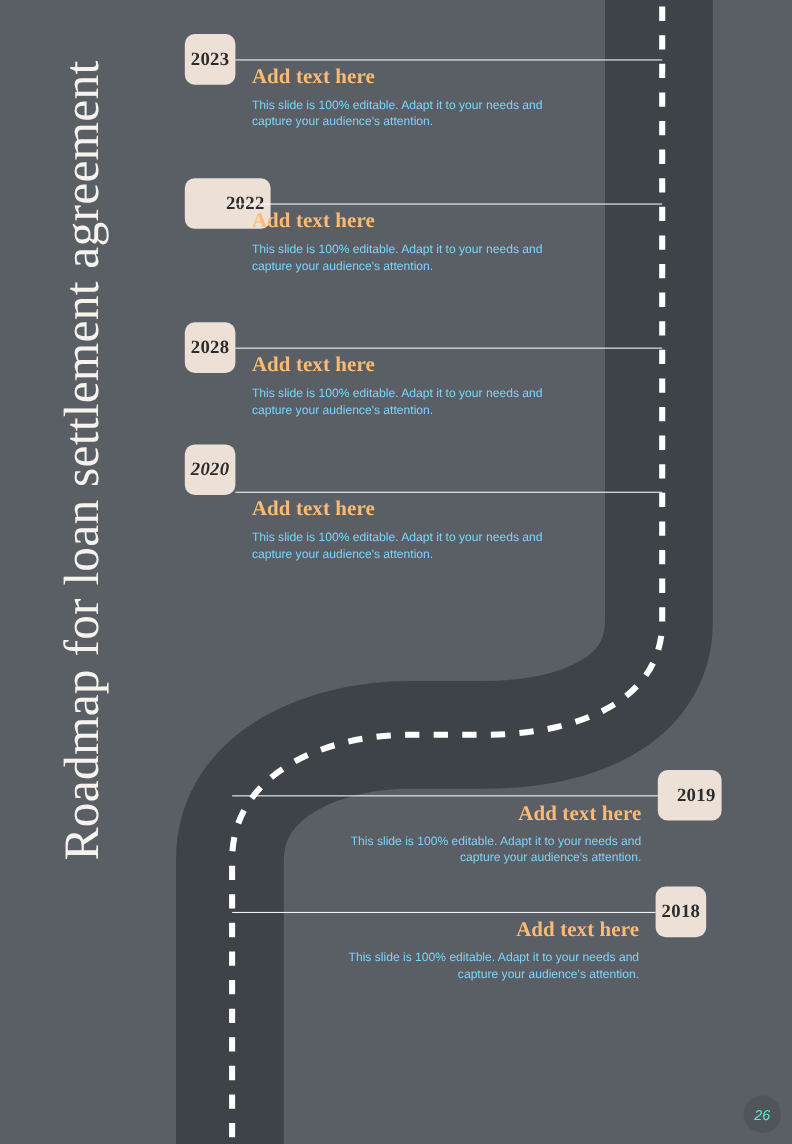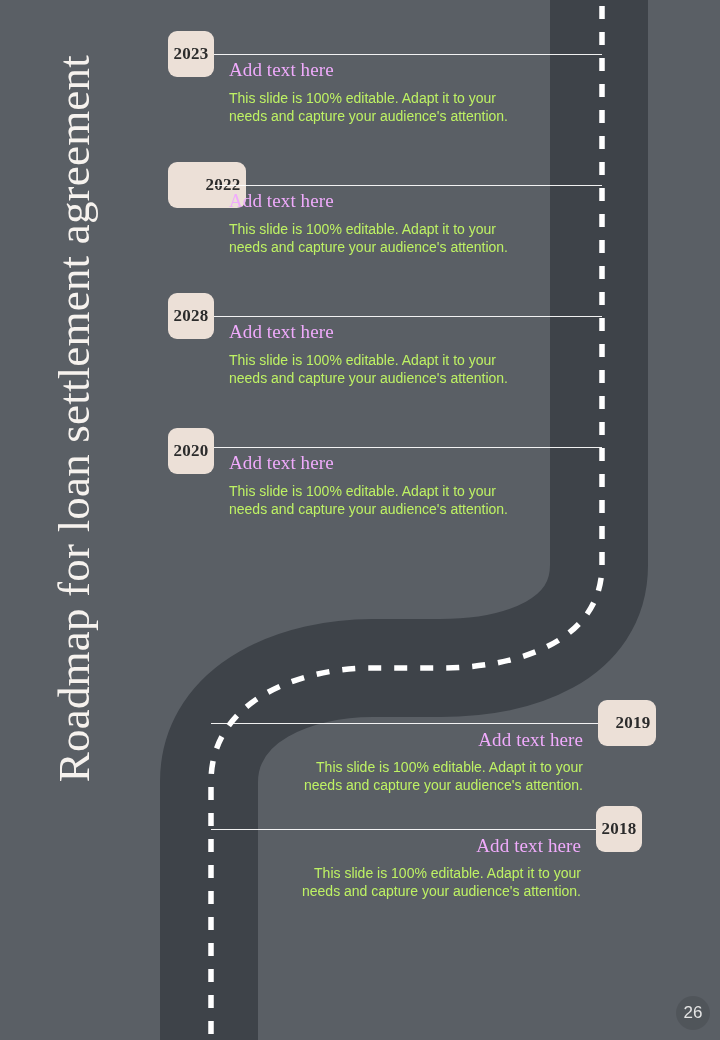--- a/index.html
+++ b/index.html
@@ -74,31 +74,31 @@
   .connector {
     position: absolute;
     height: 1px;
     background: #ffffff;
     opacity: 0.92;
   }
   .item-head {
     position: absolute;
     font-family: "Liberation Serif", serif;
     font-size: 19px;
-    font-weight: normal;
-    color: #f0abfc;
+    font-weight: bold;
+    color: #fdba74;
     letter-spacing: 0.1px;
     white-space: nowrap;
   }
   .item-body {
     position: absolute;
     font-family: "Liberation Sans", sans-serif;
-    font-size: 14px;
+    font-size: 11px;
     line-height: 1.32;
-    color: #bef264;
+    color: #7dd3fc;
     width: 300px;
   }
   .item-body.right {
     text-align: right;
   }
 
   
   #page-number-wrap {
     position: absolute;
     right: 10px;
@@ -106,22 +106,23 @@
     width: 34px;
     height: 34px;
     border-radius: 50%;
     background: rgba(0,0,0,0.10);
     display: flex;
     align-items: center;
     justify-content: center;
   }
   #page-number {
     font-family: "Liberation Sans", sans-serif;
-    font-size: 17px;
-    color: #e5e5e5;
+    font-size: 13px;
+    color: #5eead4;
+    font-style: italic;
   }
 </style>
 </head>
 <body>
 
 <div id="slide">
 
   <svg id="road-svg" viewBox="0 0 720 1040" xmlns="http://www.w3.org/2000/svg">
 
     <path d="M 599,-20
@@ -158,21 +159,21 @@
   </div>
 
   <div class="item">
     <div class="badge" style="left:168px; top:293px;">2028</div>
     <div class="connector" style="left:214px; top:316px; width:388px;"></div>
     <div class="item-head" style="left:229px; top:321px;">Add text here</div>
     <div class="item-body" style="left:229px; top:351px;">This slide is 100% editable. Adapt it to your needs and capture your audience's attention.</div>
   </div>
 
   <div class="item">
-    <div class="badge" style="left:168px; top:428px;">2020</div>
+    <div class="badge" style="left:168px; top:404px;font-style:italic;">2020</div>
     <div class="connector" style="left:214px; top:447px; width:388px;"></div>
     <div class="item-head" style="left:229px; top:452px;">Add text here</div>
     <div class="item-body" style="left:229px; top:482px;">This slide is 100% editable. Adapt it to your needs and capture your audience's attention.</div>
   </div>
 
   <div class="item">
     <div class="badge" style="left:598px; top:700px;padding-left:12px;">2019</div>
     <div class="connector" style="left:211px; top:723px; width:387px;"></div>
     <div class="item-head" style="left:283px; top:729px; width:300px; text-align:right;">Add text here</div>
     <div class="item-body right" style="left:283px; top:758px;">This slide is 100% editable. Adapt it to your needs and capture your audience's attention.</div>

